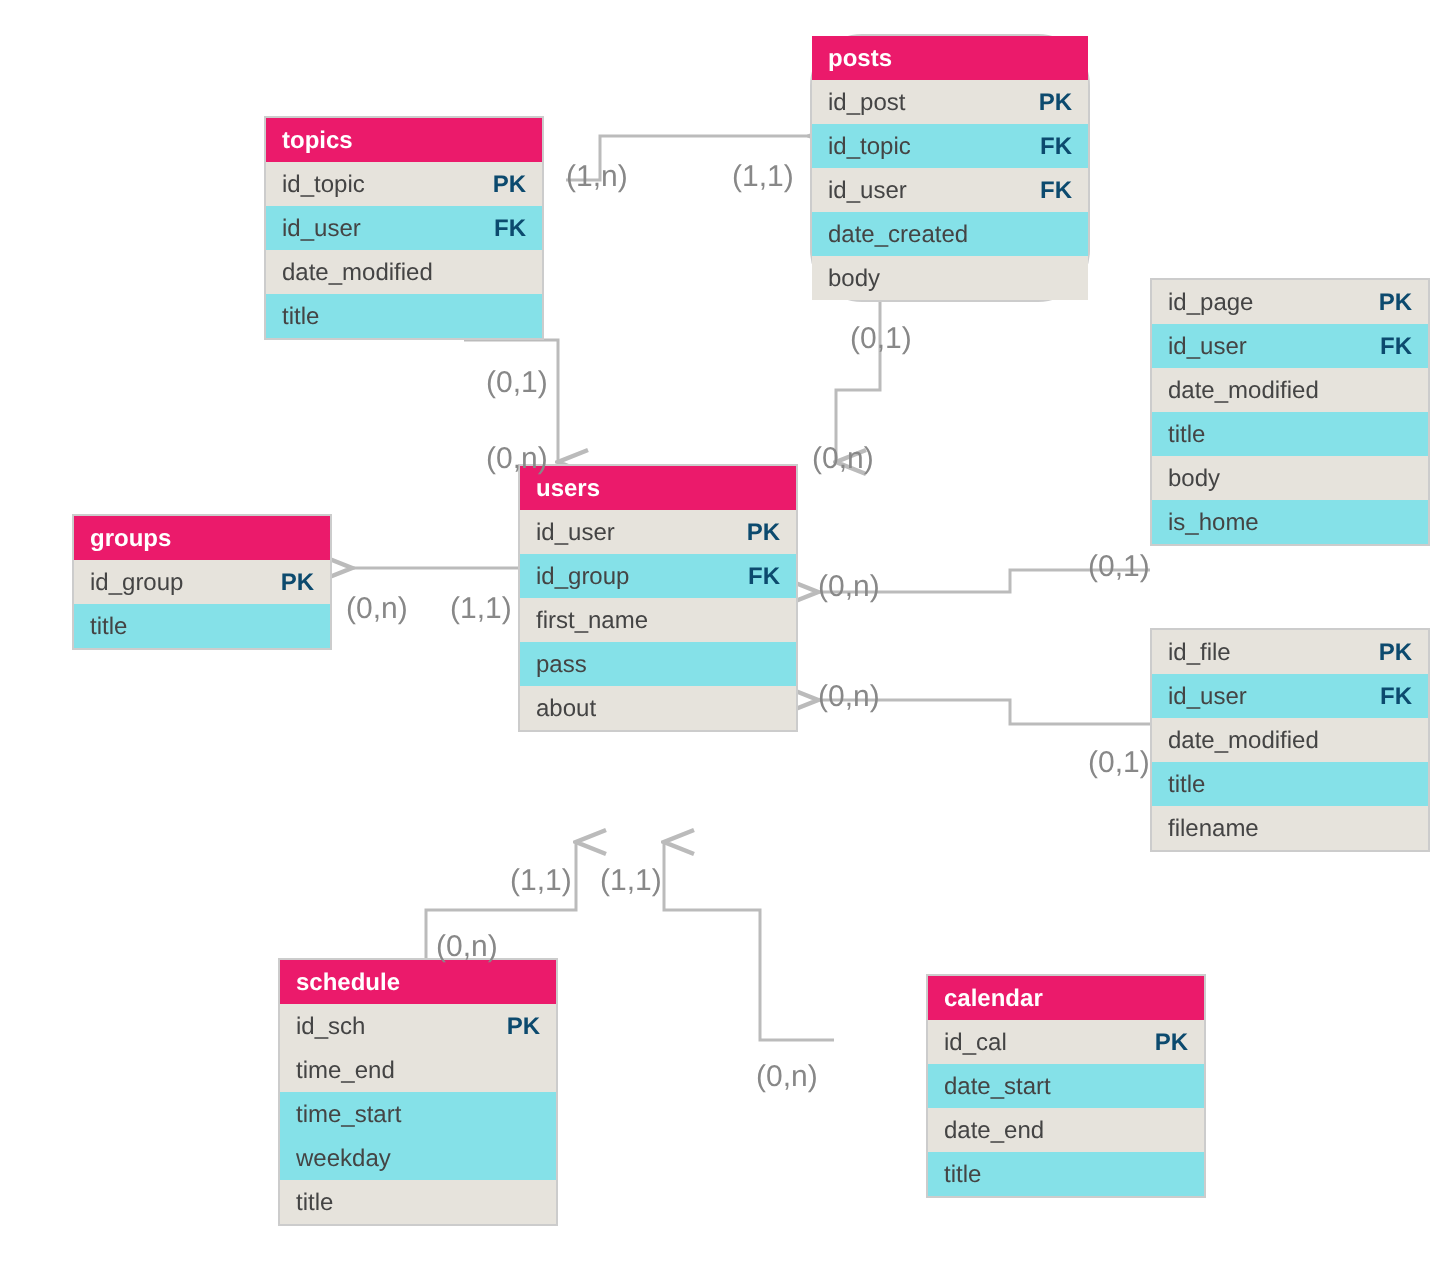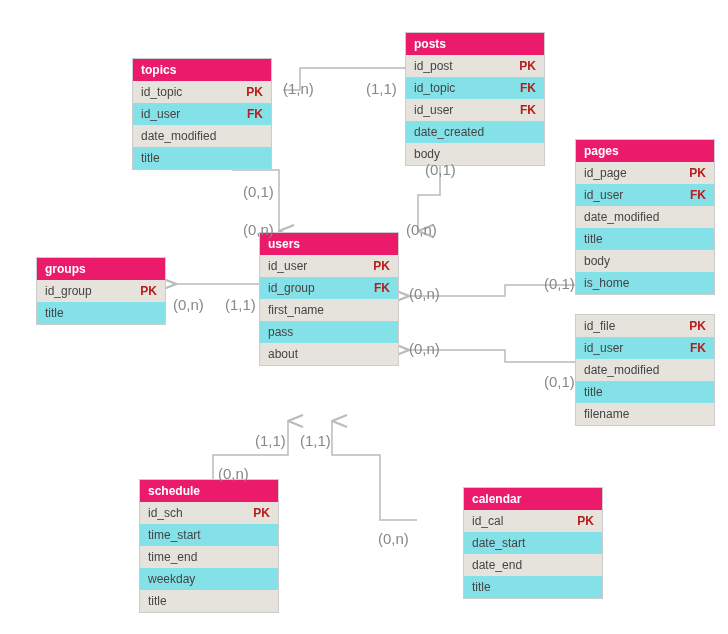--- a/index.html
+++ b/index.html
@@ -32,21 +32,21 @@
     align-items: center;
     justify-content: space-between;
     padding: 4px 8px;
     font-size: 12px;
     color: #444;
     min-height: 14px;
     text-align: center;
   }
   .entity .row.alt0 { background: #e6e3dc; }
   .entity .row.alt1 { background: #85e1e8; }
-  .entity .row .key { font-weight: 700; color:#b91c1c; }
+  .entity .row .key { font-weight: 700; color:#0c4a6e; }
   svg.conn {
     position: absolute;
     left: 0; top: 0;
     width: 728px; height: 634px;
     pointer-events: none;
   }
   .card-label {
     position: absolute;
     font-size: 15px;
     color: #888;
@@ -97,21 +97,21 @@
       </div>
       <div class="row alt0">
         <span>date_modified</span>
         <span class="key"></span>
       </div>
       <div class="row alt1">
         <span>title</span>
         <span class="key"></span>
       </div>
     </div>
-    <div class="entity" style="left: 405px; top: 32px; width: 138px;">
+    <div class="entity" style="left: 405px; top: 17px; width: 138px; border-radius: 26px;">
       <div class="hdr">posts</div>
       <div class="row alt0">
         <span>id_post</span>
         <span class="key">PK</span>
       </div>
       <div class="row alt1">
         <span>id_topic</span>
         <span class="key">FK</span>
       </div>
       <div class="row alt0">
@@ -121,21 +121,20 @@
       <div class="row alt1">
         <span>date_created</span>
         <span class="key"></span>
       </div>
       <div class="row alt0">
         <span>body</span>
         <span class="key"></span>
       </div>
     </div>
     <div class="entity" style="left: 575px; top: 139px; width: 138px;">
-      <div class="hdr">pages</div>
       <div class="row alt0">
         <span>id_page</span>
         <span class="key">PK</span>
       </div>
       <div class="row alt1">
         <span>id_user</span>
         <span class="key">FK</span>
       </div>
       <div class="row alt0">
         <span>date_modified</span>
@@ -209,26 +208,26 @@
         <span>filename</span>
         <span class="key"></span>
       </div>
     </div>
     <div class="entity" style="left: 139px; top: 479px; width: 138px;">
       <div class="hdr">schedule</div>
       <div class="row alt0">
         <span>id_sch</span>
         <span class="key">PK</span>
       </div>
+      <div class="row alt0">
+        <span>time_end</span>
+        <span class="key"></span>
+      </div>
       <div class="row alt1">
         <span>time_start</span>
-        <span class="key"></span>
-      </div>
-      <div class="row alt0">
-        <span>time_end</span>
         <span class="key"></span>
       </div>
       <div class="row alt1">
         <span>weekday</span>
         <span class="key"></span>
       </div>
       <div class="row alt0">
         <span>title</span>
         <span class="key"></span>
       </div>

